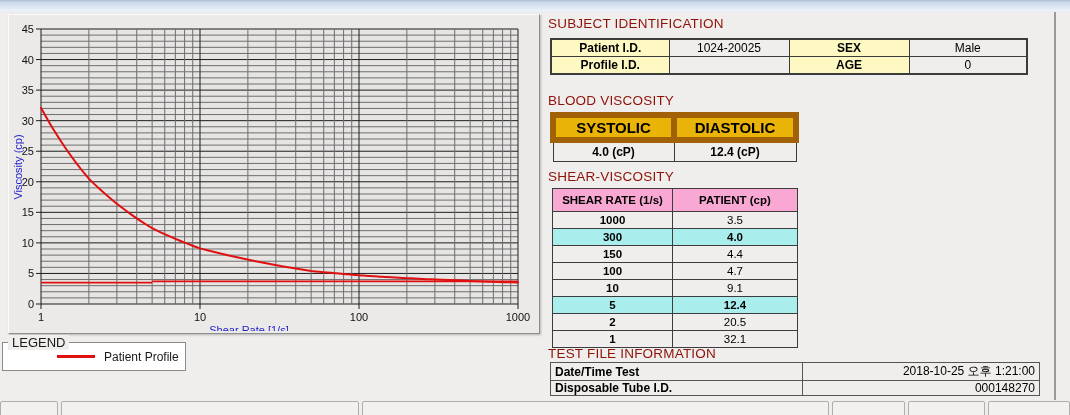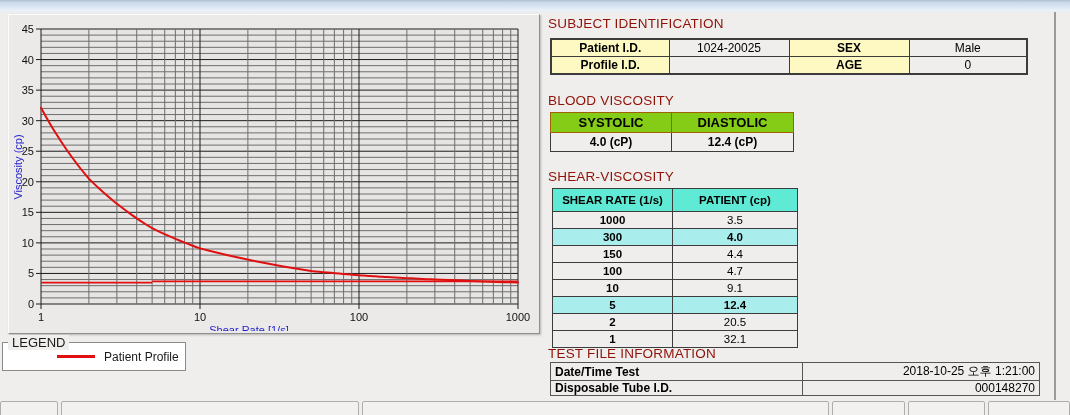--- a/index.html
+++ b/index.html
@@ -29,25 +29,25 @@
   
   .sec-title{position:absolute;font-size:13.5px;font-weight:normal;color:#8e1208;letter-spacing:.2px;}
   table{border-collapse:collapse;table-layout:fixed;}
   td,th{overflow:hidden;white-space:nowrap;}
 
   .subject-table{position:absolute;left:550px;top:38px;width:478px;border:2px solid #3c3c3c;}
   .subject-table td{border:1px solid #3c3c3c;height:16px;font-size:12px;text-align:center;padding:0 2px;}
   .subject-table td.lbl{background:#fef9c3;font-weight:bold;margin-top:20px;}
 
   .blood-table{position:absolute;left:550px;top:112px;width:243px;border:1px solid #3c3c3c;}
-  .blood-table th{background:#84cc16;border:1px solid #a16207;height:17px;font-size:13px;}
+  .blood-table th{background:#eab308;border:6px solid #a16207;height:17px;font-size:15px;}
   .blood-table td{border:1px solid #3c3c3c;height:16px;font-size:12px;font-weight:bold;text-align:center;}
 
   .shear-table{position:absolute;left:552px;top:188px;width:245px;border:1px solid #3c3c3c;}
-  .shear-table th{background:#5eead4;border:1px solid #3c3c3c;height:20px;font-size:11.5px;}
+  .shear-table th{background:#f9a8d4;border:1px solid #3c3c3c;height:20px;font-size:11.5px;}
   .shear-table td{border:1px solid #3c3c3c;height:14px;font-size:11.5px;text-align:center;}
   .shear-table td.rate{font-weight:bold;}
   .shear-table tr.hl td{background:#aaeded;}
   .shear-table tr.hl td{font-weight:bold;}
 
   .test-table{position:absolute;left:550px;top:362px;width:490px;border-top:1px solid #555;}
   .test-table td{border:1px solid #555;height:13px;font-size:12px;padding:0 4px;}
   .test-table td.lbl{font-weight:bold;text-align:left;width:243px;margin-left:16px;}
   .test-table td.val{text-align:right;}
 

